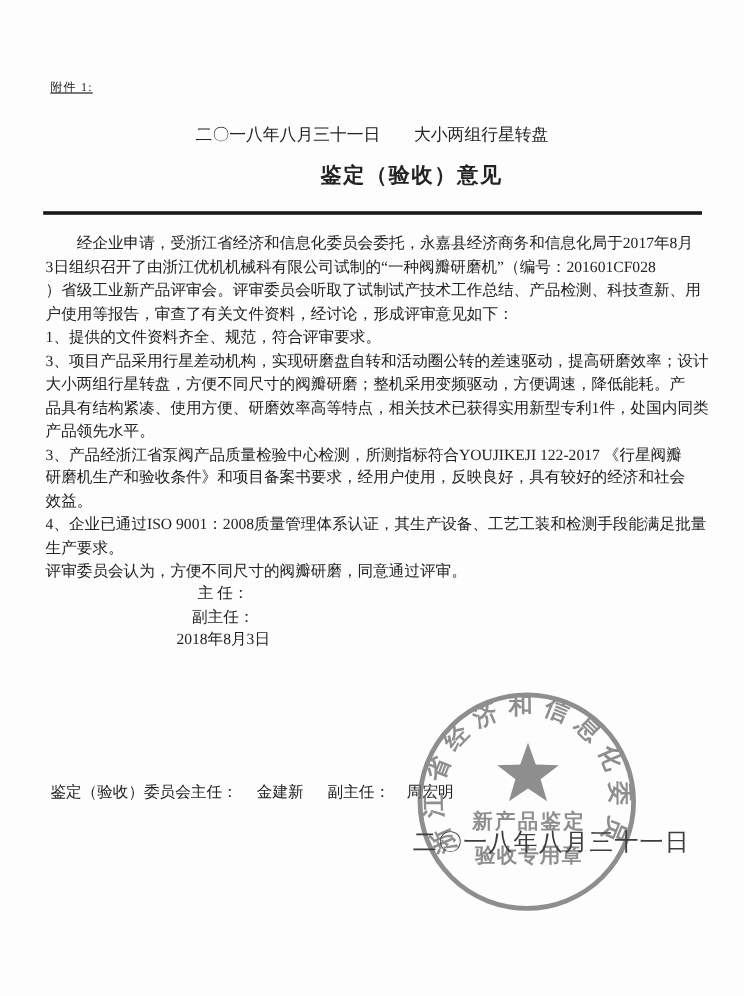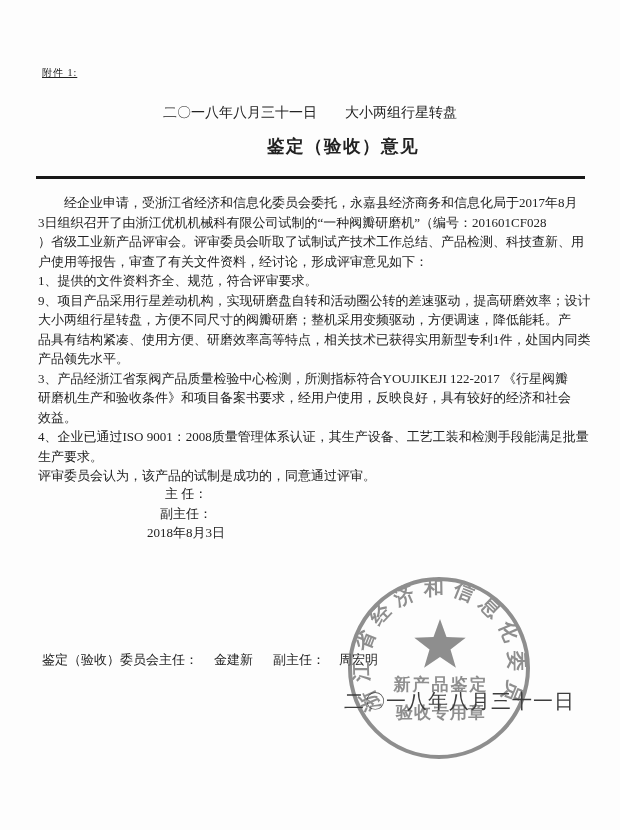--- a/index.html
+++ b/index.html
@@ -82,30 +82,30 @@
   <div class="doc-title">鉴定（验收）意见</div>
 
   <div class="rule"></div>
 
   <div class="body">
     <div class="blk">　　经企业申请，受浙江省经济和信息化委员会委托，永嘉县经济商务和信息化局于2017年8月
 3日组织召开了由浙江优机机械科有限公司试制的“一种阀瓣研磨机”（编号：201601CF028
 ）省级工业新产品评审会。评审委员会听取了试制试产技术工作总结、产品检测、科技查新、用
 户使用等报告，审查了有关文件资料，经讨论，形成评审意见如下：</div>
     <div class="blk">1、提供的文件资料齐全、规范，符合评审要求。</div>
-    <div class="blk">9、项目产品采用行星差动机构，实现研磨盘自转和活动圈公转的差速驱动，提高研磨效率；设计
+    <div class="blk">3、项目产品采用行星差动机构，实现研磨盘自转和活动圈公转的差速驱动，提高研磨效率；设计
 大小两组行星转盘，方便不同尺寸的阀瓣研磨；整机采用变频驱动，方便调速，降低能耗。产
 品具有结构紧凑、使用方便、研磨效率高等特点，相关技术已获得实用新型专利1件，处国内同类
 产品领先水平。</div>
     <div class="blk">3、产品经浙江省泵阀产品质量检验中心检测，所测指标符合YOUJIKEJI 122-2017 《行星阀瓣
 研磨机生产和验收条件》和项目备案书要求，经用户使用，反映良好，具有较好的经济和社会
 效益。</div>
     <div class="blk">4、企业已通过ISO 9001：2008质量管理体系认证，其生产设备、工艺工装和检测手段能满足批量
 生产要求。</div>
-    <div class="blk">评审委员会认为，该产品的试制是成功的，同意通过评审。</div>
+    <div class="blk">评审委员会认为，方便不同尺寸的阀瓣研磨，同意通过评审。</div>
   </div>
 
   <div class="sign">
     <div>主 任：</div>
     <div>副主任：</div>
     <div>2018年8月3日</div>
   </div>
 
   <div class="footer">
     <span>鉴定（验收）委员会主任：</span><span class="chairman">金建新</span><span class="deputy-label">副主任：</span><span class="deputy">周宏明</span>

